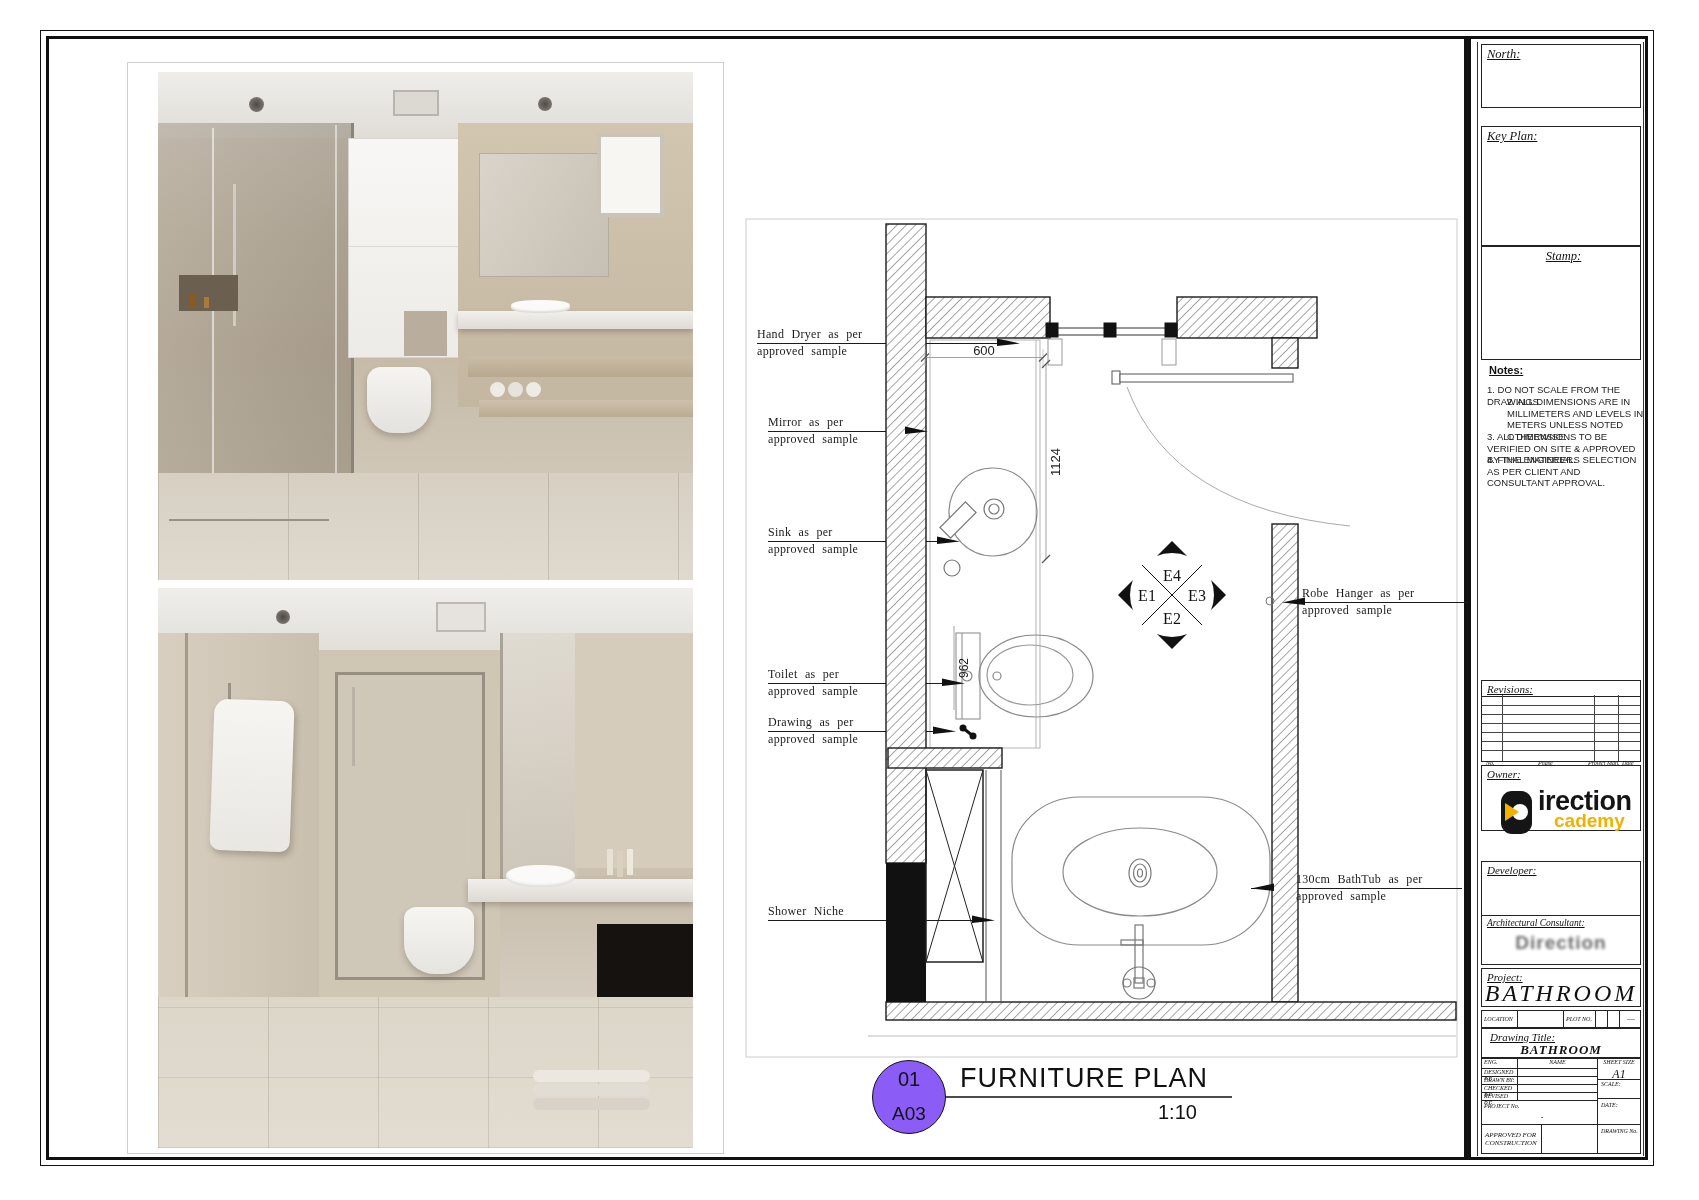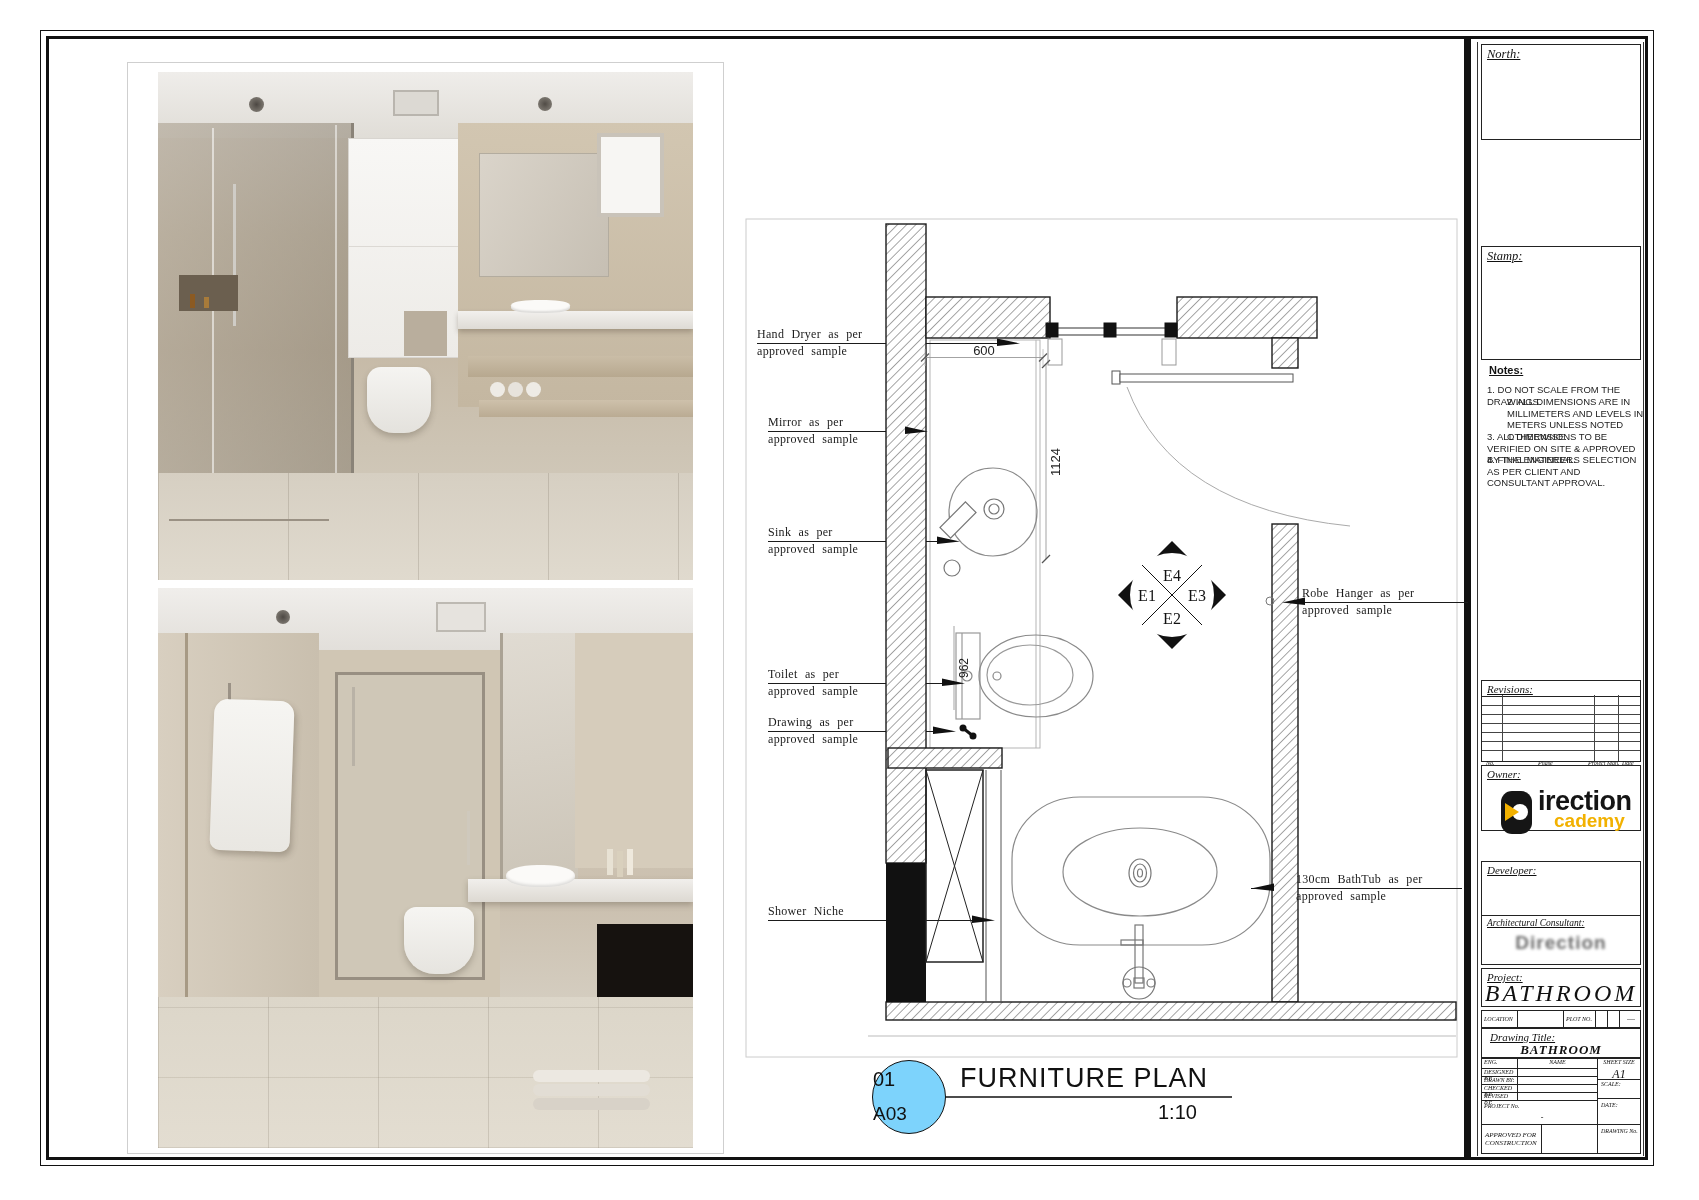--- a/index.html
+++ b/index.html
@@ -45,21 +45,21 @@
   .loc-cell{border-right:1px solid #222;height:100%;display:flex;align-items:center;padding-left:2px;box-sizing:border-box;}
   .dt-value{position:absolute;left:0;right:0;top:13px;text-align:center;font-family:"Liberation Serif",serif;
             font-style:italic;font-weight:700;font-size:13px;letter-spacing:1px;color:#111;}
   
   .bt{position:absolute;left:1481px;top:1058px;width:160px;height:96px;border:1px solid #222;box-sizing:border-box;
       font-family:"Liberation Serif",serif;font-style:italic;color:#111;}
   .bt .cell{position:absolute;box-sizing:border-box;font-size:6px;}
   .bt .val{font-size:12px;text-align:center;}
   
   .pt-circle{position:absolute;left:872px;top:1060px;width:74px;height:74px;border:1.5px solid #111;
-             border-radius:50%;box-sizing:border-box;text-align:left;background:#7dd3fc;}
+             border-radius:50%;box-sizing:border-box;text-align:center;background:#8b5cf6;}
   .pt-num{font-size:20px;line-height:36px;color:#111;}
   .pt-ref{font-size:19px;line-height:34px;color:#111;}
   .pt-name{position:absolute;left:960px;top:1063px;font-size:27px;letter-spacing:1px;color:#111;}
   .pt-scale{position:absolute;left:1158px;top:1101px;font-size:20px;color:#111;}
   svg text{font-family:"Liberation Sans",sans-serif;}
   svg text.serif{font-family:"Liberation Serif",serif;}
 </style>
 </head>
 <body>
 
@@ -314,24 +314,27 @@
     <div>approved sample</div>
   </div>
 
   <div class="pt-circle">
     <div class="pt-num">01</div>
     <div class="pt-ref">A03</div>
   </div>
   <div class="pt-name">FURNITURE PLAN</div>
   <div class="pt-scale">1:10</div>
 
-  <div class="tb-box" style="top:44px;height:96px;">
+  <div class="tb-box" style="top:44px;height:64px;">
     <div class="tb-label">North:</div>
   </div>
-  <div class="tb-box" style="top:246px;height:114px;">
+  <div class="tb-box" style="top:126px;height:120px;">
+    <div class="tb-label">Key Plan:</div>
+  </div>
+  <div class="tb-box" style="top:246px;height:114px;text-align:center;">
     <div class="tb-label">Stamp:</div>
   </div>
 
   <div class="notes-head" style="top:364px;">Notes:</div>
   <div class="notes-item" style="top:384px;">1. DO NOT SCALE FROM THE DRAWINGS.</div>
   <div class="notes-item" style="top:396px;margin-left:20px;">2. ALL DIMENSIONS ARE IN MILLIMETERS AND LEVELS IN METERS UNLESS NOTED OTHERWISE.</div>
   <div class="notes-item" style="top:431px;">3. ALL DIMENSIONS TO BE VERIFIED ON SITE &amp; APPROVED BY THE ENGINEER.</div>
   <div class="notes-item" style="top:454px;">4. FINAL MATERIALS SELECTION AS PER CLIENT AND CONSULTANT APPROVAL.</div>
 
   <div class="tb-box" style="top:680px;height:82px;">

